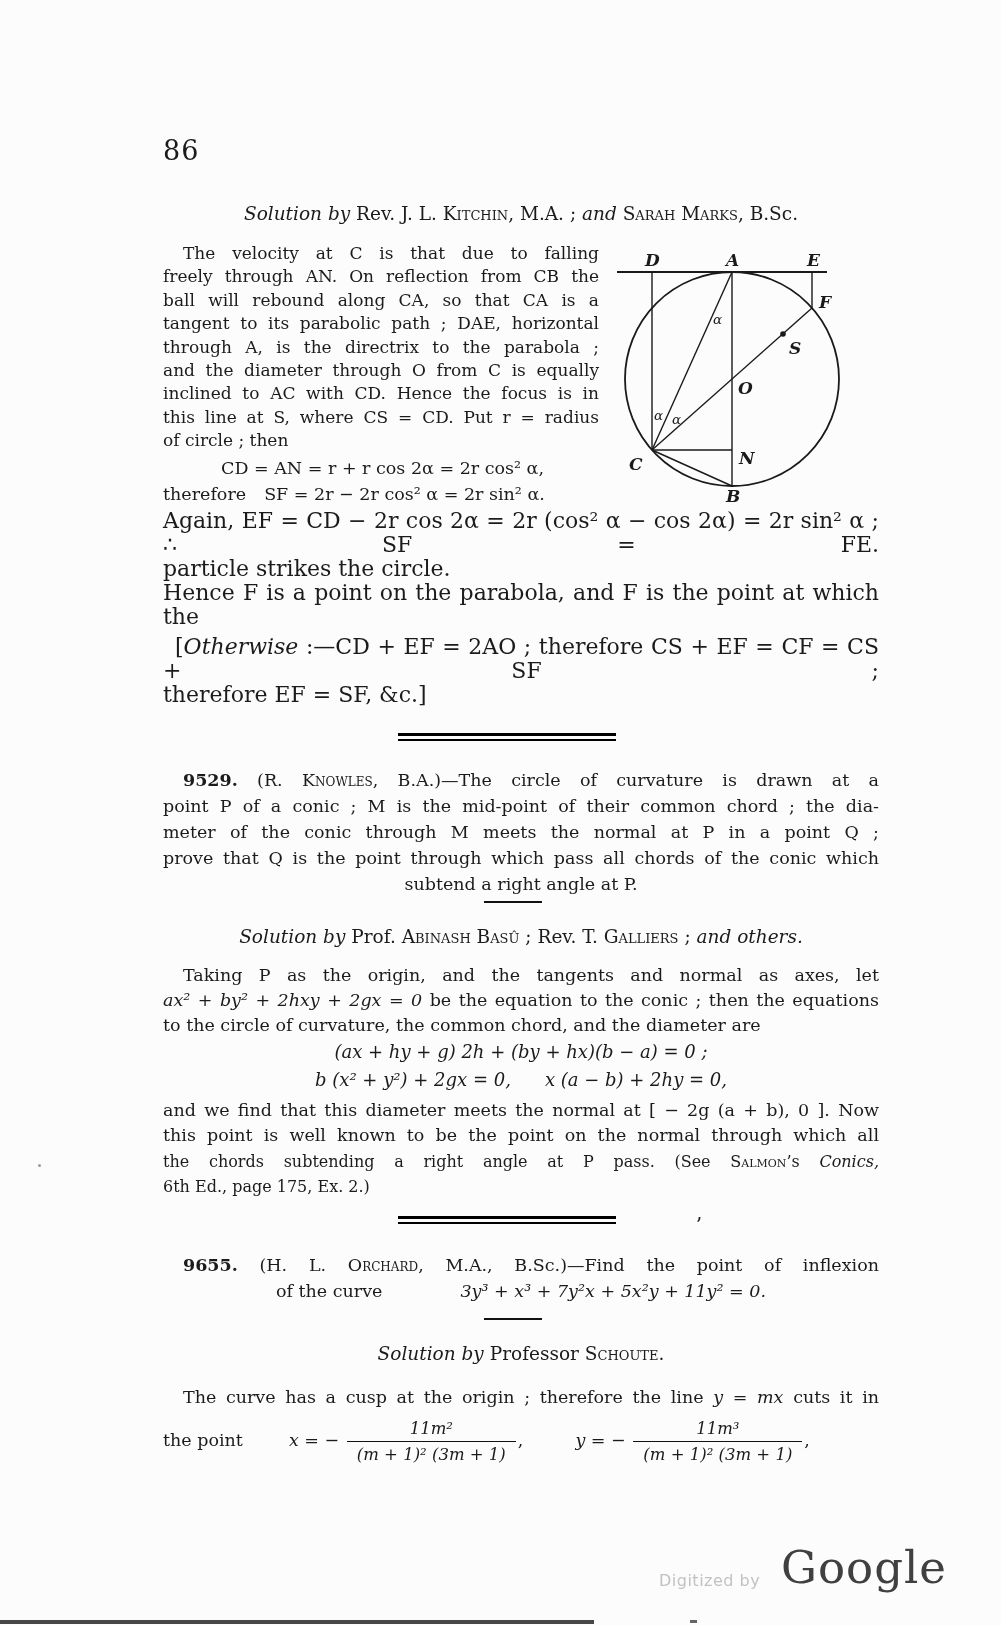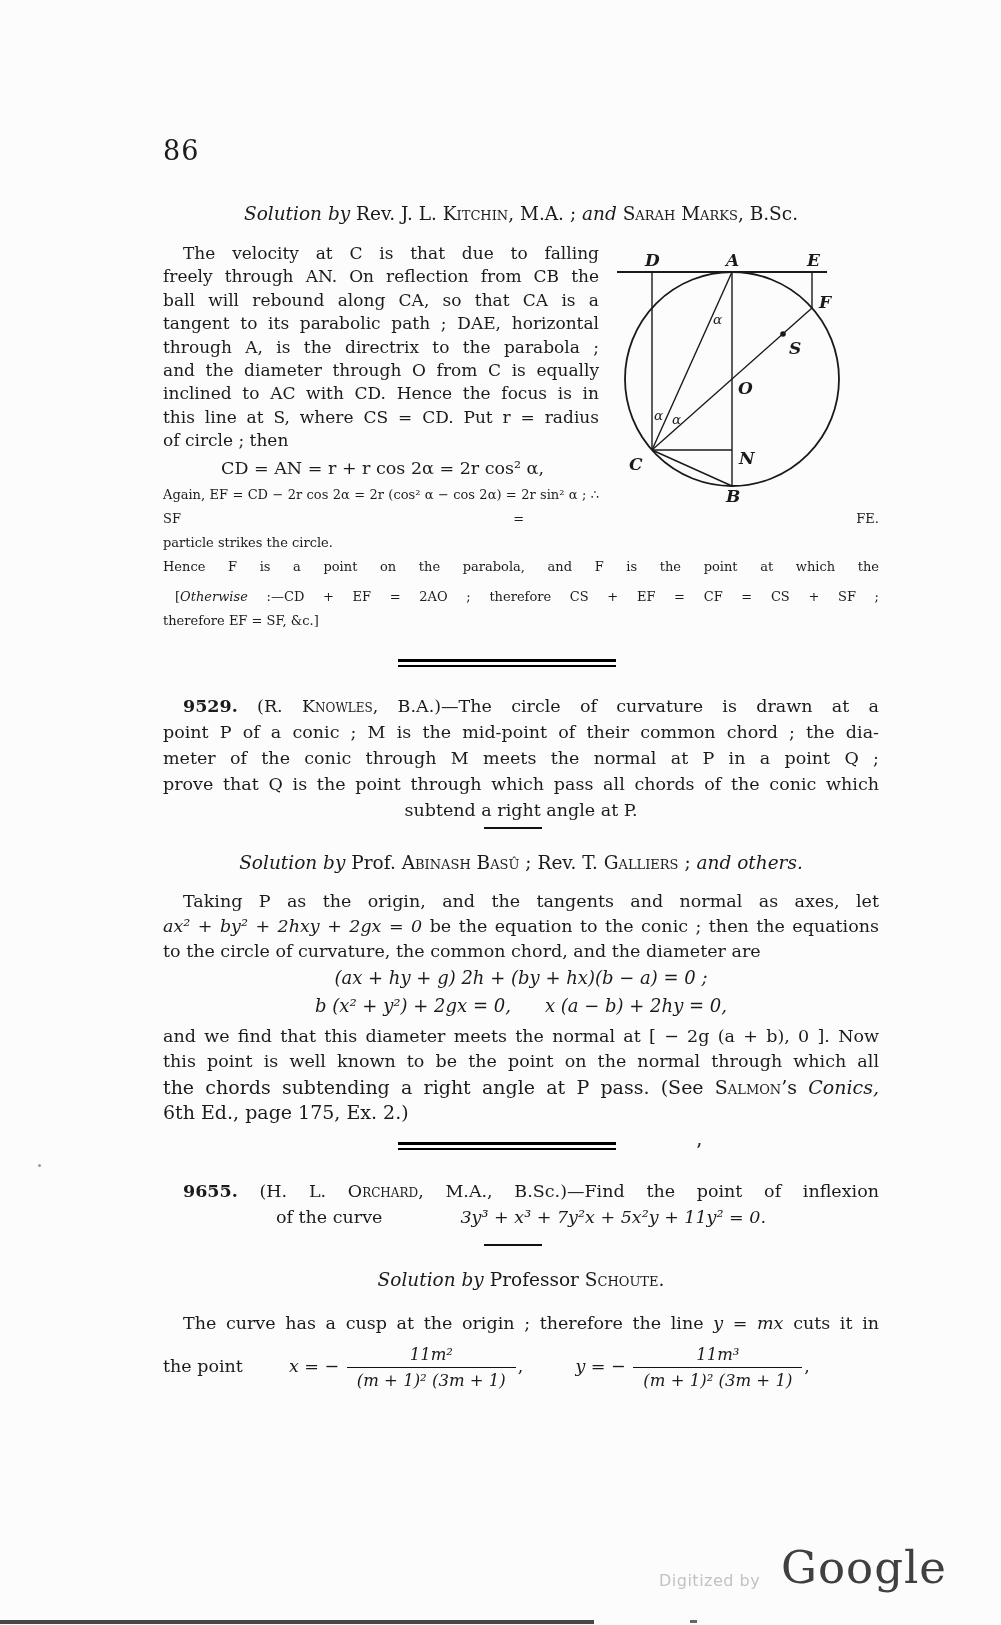--- a/index.html
+++ b/index.html
@@ -13,21 +13,21 @@
   .pagenum{margin-top:136px;text-align:left;font-size:27px;line-height:30px;letter-spacing:1px;}
   .heading{text-align:center;font-size:18.5px;line-height:24px;}
   .h1{margin-top:36px;}
   .sc{font-variant:small-caps;}
   .it{font-style:italic;}
   .bold{font-weight:bold;}
   .sect1{margin-top:16px;}
   .diagram-float{float:right;width:272px;height:262px;margin-left:8px;margin-top:0;}
   .body-just{font-size:17px;line-height:23.4px;text-align:justify;text-align-last:justify;white-space:pre-line;text-indent:20px;}
   .pline{font-size:17px;line-height:23.4px;}
-  .line{font-size:13px;line-height:24px;}
+  .line{font-size:22px;line-height:24px;}
   .line26{font-size:17.5px;line-height:26px;text-align:center;}
   .just26{font-size:17.5px;line-height:26px;text-align:justify;text-align-last:justify;white-space:pre-line;}
   .stretch{text-align:justify;text-align-last:justify;}
   .indent{text-indent:20px;}
   .ind12{text-indent:12px;}
   .fline{font-size:17.5px;line-height:26px;}
   .f1{padding-left:58px;margin-top:2px;}
   .f2lab{margin-right:18px;}
   .mt2{margin-top:2px;}
   .mt6{margin-top:6px;}
@@ -38,21 +38,21 @@
   .q9529{margin-top:26px;}
   .srule{width:58px;border-top:2px solid #111;margin:4px auto 0;transform:translateX(-8px);}
   .srule2{margin-top:14px;}
   .headB{margin-top:22px;}
   .taking{margin-top:14px;}
   .l25{font-size:17.5px;line-height:25px;}
   .ceq{text-align:center;font-style:italic;font-size:18px;line-height:28px;}
   .eqgap{margin-left:34px;}
   .awf{margin-top:4px;}
   .j255{font-size:17.5px;line-height:25.5px;text-align:justify;text-align-last:justify;white-space:pre-line;}
-  .l255{font-size:19px;line-height:25.5px;}
+  .l255{font-size:16px;line-height:25.5px;}
   .q9655{margin-top:28px;}
   .eq9655{margin-left:78px;}
   .headS{margin-top:22px;}
   .cusp{margin-top:18px;}
   .pointline{margin-top:8px;font-size:17.5px;white-space:nowrap;}
   .pointline .lhs{font-style:italic;}
   .mgap1{margin-left:46px;}
   .mgap2{margin-left:52px;}
   .frac{display:inline-block;text-align:center;vertical-align:middle;font-size:16.5px;line-height:1.3;font-style:italic;margin:0 2px;}
   .num{display:block;padding:0 10px 2px;border-bottom:1.6px solid #111;}
@@ -108,20 +108,21 @@
 freely through AN.  On reflection from CB the
 ball will rebound along CA, so that CA is a
 tangent to its parabolic path ;  DAE, horizontal
 through A, is the directrix to the parabola ;
 and the diameter through O from C is equally
 inclined to AC with CD.  Hence the focus is in
 this line at S, where CS = CD.  Put r = radius</div>
     <div class="pline">of circle ; then</div>
 
     <div class="fline f1">CD = AN = r + r cos 2α = 2r cos² α,</div>
+    <div class="fline"><span class="f2lab">therefore</span><span>SF = 2r − 2r cos² α = 2r sin² α.</span></div>
 
     <div class="line stretch mt2">Again, EF = CD − 2r cos 2α = 2r (cos² α − cos 2α) = 2r sin² α ;  ∴ SF = FE.</div>
     <div class="line">particle strikes the circle.</div>
     <div class="line stretch">Hence F is a point on the parabola, and F is the point at which the</div>
 
     <div class="line stretch mt6 ind12"><span>[</span><span class="it">Otherwise</span><span> :—CD + EF = 2AO ;  therefore  CS + EF = CF = CS + SF ;</span></div>
     <div class="line">therefore EF = SF, &amp;c.]</div>
   </div>
 
   <div class="dsep">

